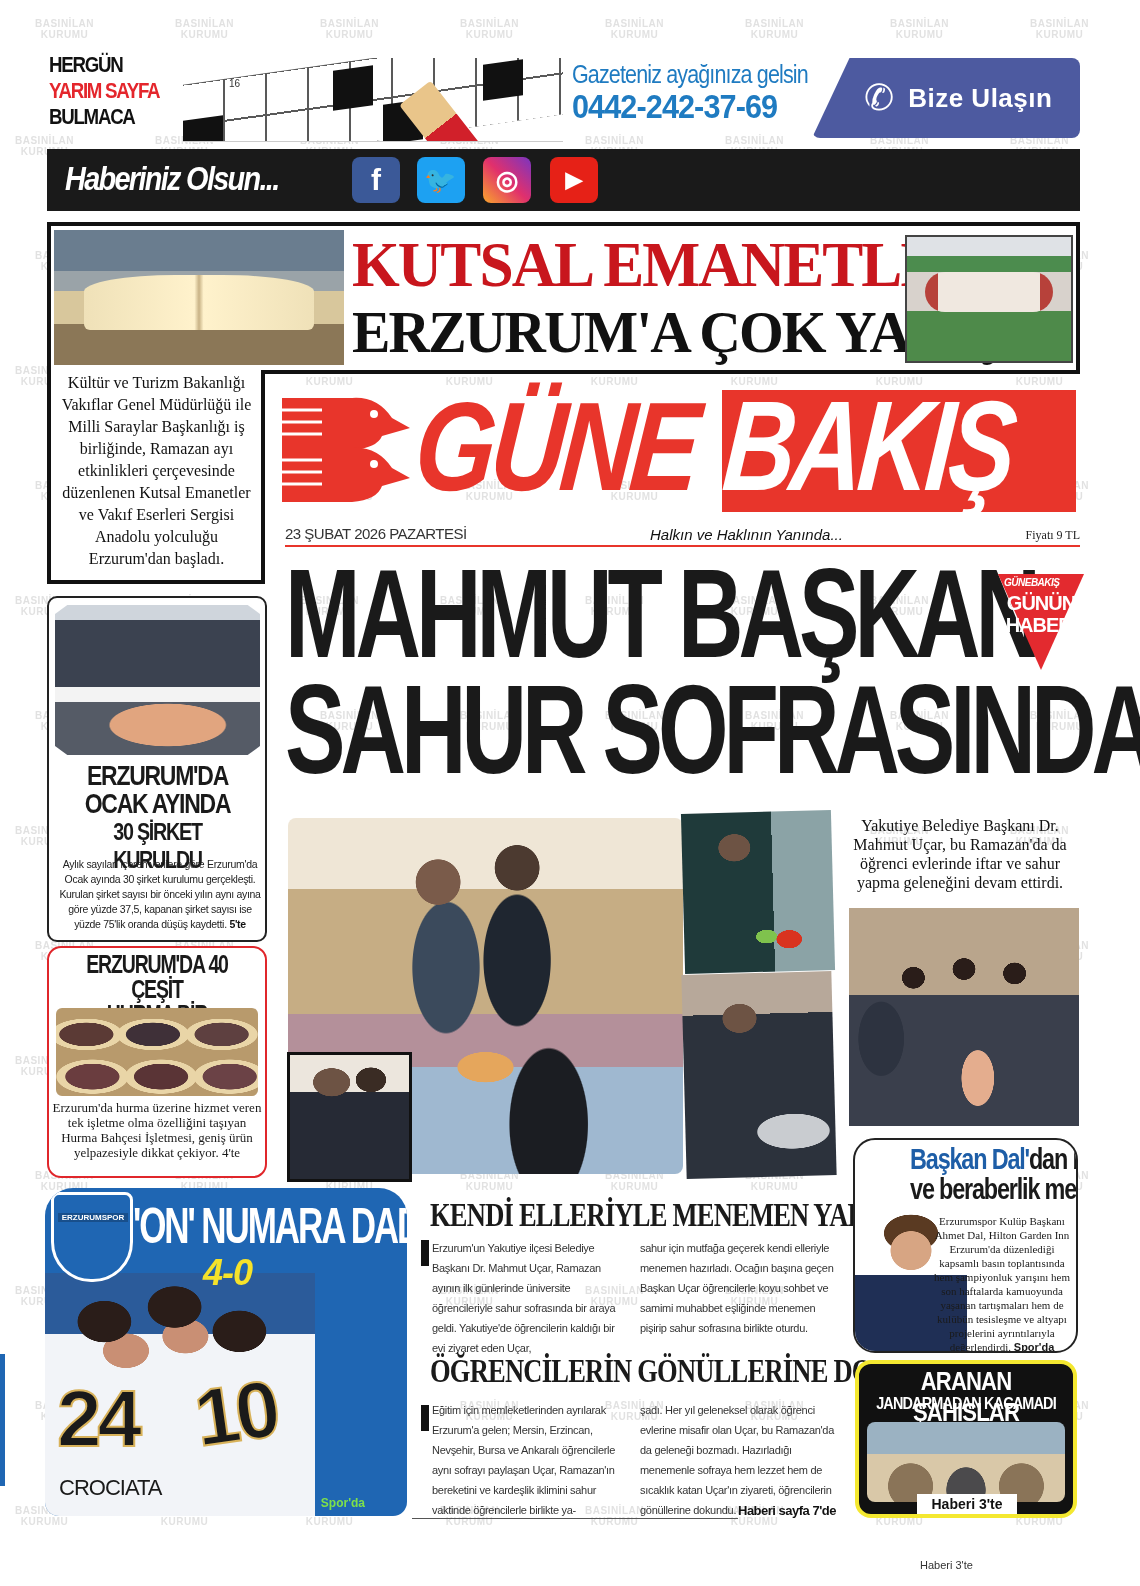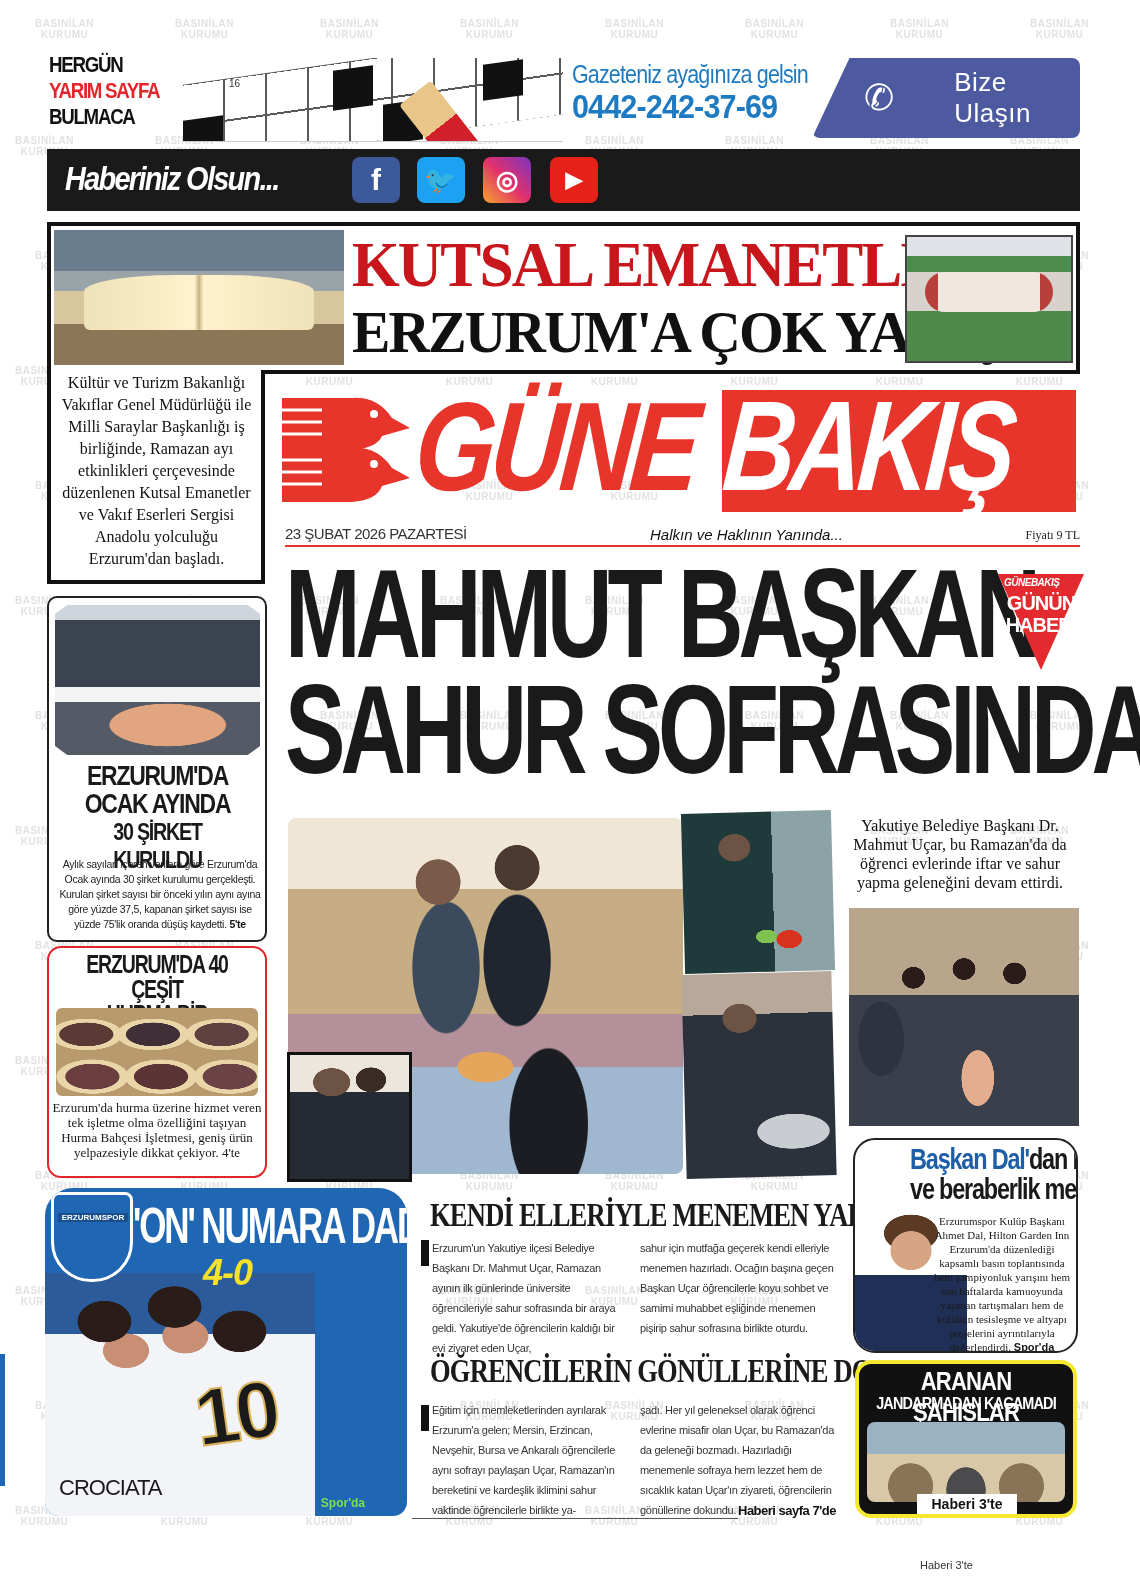--- a/index.html
+++ b/index.html
@@ -17,21 +17,21 @@
       repeating-linear-gradient(0deg, transparent 0 40px, #222 40px 42px);
       transform: skewY(-8deg); opacity: 0.75; }
   .crossword .blk { position: absolute; background: #111; transform: skewY(-8deg); }
   .crossword .pencil { position: absolute; left: 255px; top: 20px; width: 40px; height: 140px; background: linear-gradient(180deg, #e9c58a 0 30%, #d1202a 30% 100%); transform: rotate(-38deg); border-radius: 4px 4px 0 0; }
   .crossword .num { position: absolute; left: 46px; top: 20px; font-size: 10px; color: #333; }
   .gazete { left: 572px; top: 60px; color: #1f7bc1; }
   .gazete .line1 { font-size: 25px; letter-spacing: -1px; transform: scaleX(0.86); transform-origin: left top; white-space: nowrap; }
   .gazete .line2 { font-size: 34px; font-weight: 700; letter-spacing: -1px; transform: scaleX(0.9); transform-origin: left top; white-space: nowrap; margin-top: -2px; }
   .bize { left: 812px; top: 58px; width: 268px; height: 80px; background: #4d5aa0; clip-path: polygon(14% 0, 100% 0, 100% 100%, 0 100%); border-radius: 8px; display: flex; align-items: center; padding-left: 52px; color: #fff; }
   .bize .phone { font-size: 36px; margin-right: 14px; }
-  .bize .lbl { font-size: 26px; font-weight: 400; letter-spacing: 0.5px; margin-left: 46px; }
+  .bize .lbl { font-size: 26px; font-weight: 700; letter-spacing: 0.5px; }
 
   
   .social { left: 47px; top: 149px; width: 1033px; height: 62px; background: #1a1a1a; }
   .social .hab { position: absolute; left: 18px; top: 10px; font-size: 34px; font-weight: 700; font-style: italic; color: #fff; letter-spacing: -2px; transform: scaleX(0.85); transform-origin: left top; white-space: nowrap; }
   .social .ic { position: absolute; top: 8px; width: 48px; height: 46px; border-radius: 8px; color: #fff; font-weight: 700; display: flex; align-items: center; justify-content: center; font-size: 30px; }
   .ic.fb { left: 305px; background: #3b5998; }
   .ic.tw { left: 370px; background: #1da1f2; font-size: 26px; }
   .ic.ig { left: 436px; background: linear-gradient(45deg, #f9a52c, #e1306c 50%, #7a35c1); font-size: 26px; }
   .ic.yt { left: 503px; background: #e62117; font-size: 22px; }
   .social .site { position: absolute; left: 590px; top: 4px; width: 437px; height: 54px; background: #fff; clip-path: polygon(0 0, 100% 0, 100% 100%, 0 100%, 4% 50%); }
@@ -508,20 +508,21 @@
   <div>HURMA BİR ARADA</div>
 </div>
 <div class="abs hurma-img"></div>
 <div class="abs hurma-p">
   <span>Erzurum'da hurma üzerine hizmet veren tek işletme olma özelliğini taşıyan Hurma Bahçesi İşletmesi, geniş ürün yelpazesiyle dikkat çekiyor.</span>
   <span>4'te</span>
 </div>
 
 <div class="abs spor-box">
   <div class="spor-photo">
+    <span class="n24">24</span>
     <span class="n10">10</span>
     <span class="name">CROCIATA</span>
   </div>
   <div class="spor-logo">
     <span>ERZURUMSPOR</span>
   </div>
   <div class="spor-h">'ON' NUMARA DADAŞ!</div>
   <div class="spor-score">4-0</div>
   <div class="spor-ref">Spor'da</div>
 </div>

